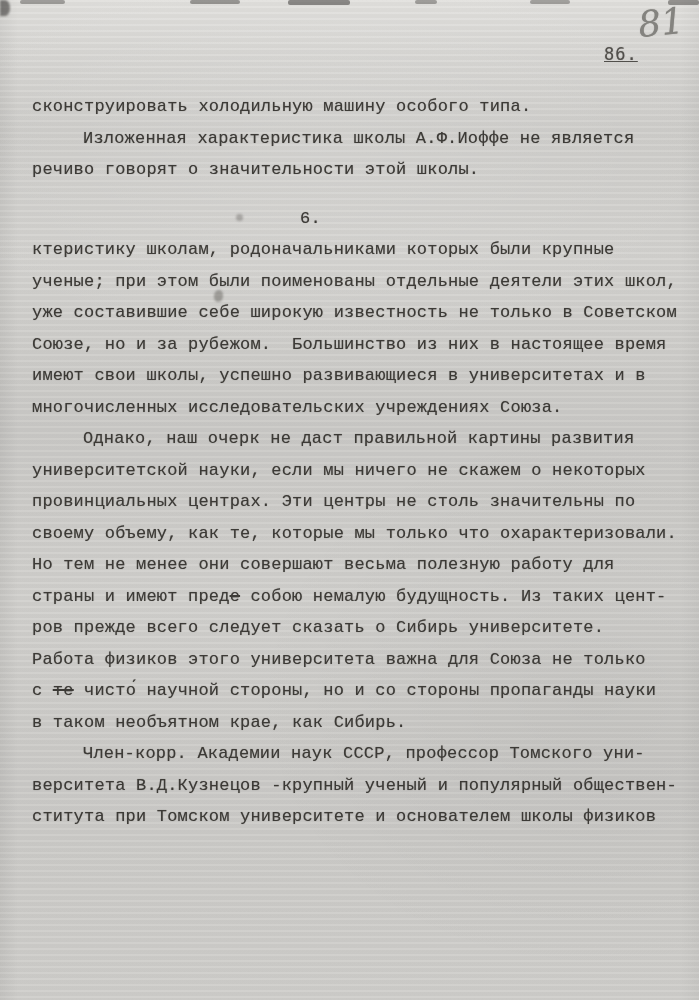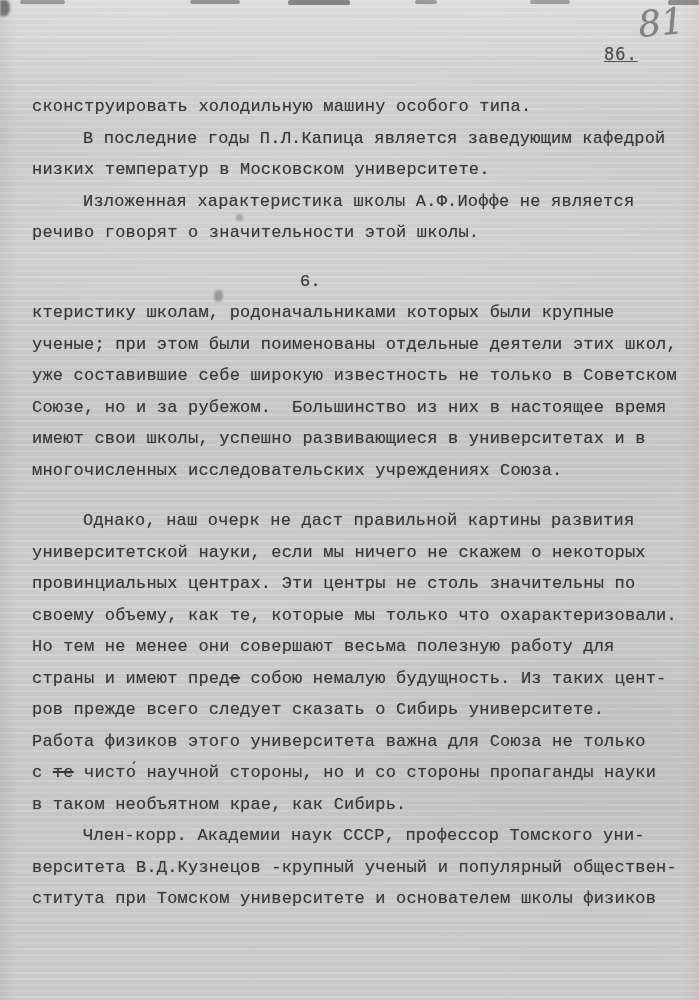--- a/index.html
+++ b/index.html
@@ -77,39 +77,35 @@
 
   <div class="handwritten">81</div>
 
   <div class="pagenum">86.</div>
 
   <div class="doc-text">
       <div class="para">
         <div class="line"><span class="seg">сконструировать холодильную машину особого типа.</span></div>
       </div>
       <div class="para">
-        <div class="line indent"><span class="seg">В последние годы П.Л.Капица является заведующим кафедрой</span></div>
-        <div class="line"><span class="seg">низких температур в Московском университете.</span></div>
-      </div>
-      <div class="para">
         <div class="line indent"><span class="seg">Изложенная характеристика школы А.Ф.Иоффе не является</span></div>
         <div class="line"><span class="seg">речиво говорят о значительности этой школы.</span></div>
       </div>
       <div class="para heading-block">
         <div class="line heading"><span class="seg">6.</span></div>
       </div>
       <div class="para">
         <div class="line"><span class="seg">ктеристику школам, родоначальниками которых были крупные</span></div>
         <div class="line"><span class="seg">ученые; при этом были поименованы отдельные деятели этих школ,</span></div>
         <div class="line"><span class="seg">уже составившие себе широкую известность не только в Советском</span></div>
         <div class="line"><span class="seg">Союзе, но и за рубежом.  Большинство из них в настоящее время</span></div>
         <div class="line"><span class="seg">имеют свои школы, успешно развивающиеся в университетах и в</span></div>
         <div class="line"><span class="seg">многочисленных исследовательских учреждениях Союза.</span></div>
       </div>
-      <div class="para" style="margin-top: 19px;">
+      <div class="para" style="margin-top: 0;">
         <div class="line indent"><span class="seg">Однако, наш очерк не даст правильной картины развития</span></div>
         <div class="line"><span class="seg">университетской науки, если мы ничего не скажем о некоторых</span></div>
         <div class="line"><span class="seg">провинциальных центрах. Эти центры не столь значительны по</span></div>
         <div class="line"><span class="seg">своему объему, как те, которые мы только что охарактеризовали.</span></div>
         <div class="line"><span class="seg">Но тем не менее они совершают весьма полезную работу для</span></div>
         <div class="line"><span class="seg">страны и имеют пред</span><span class="struck">е</span><span class="seg"> собою немалую будущность. Из таких цент-</span></div>
         <div class="line"><span class="seg">ров прежде всего следует сказать о Сибирь университете.</span></div>
         <div class="line"><span class="seg">Работа физиков этого университета важна для Союза не только</span></div>
         <div class="line"><span class="seg">с </span><span class="struck">те</span><span class="seg"> чисто́ научной стороны, но и со стороны пропаганды науки</span></div>
         <div class="line"><span class="seg">в таком необъятном крае, как Сибирь.</span></div>

